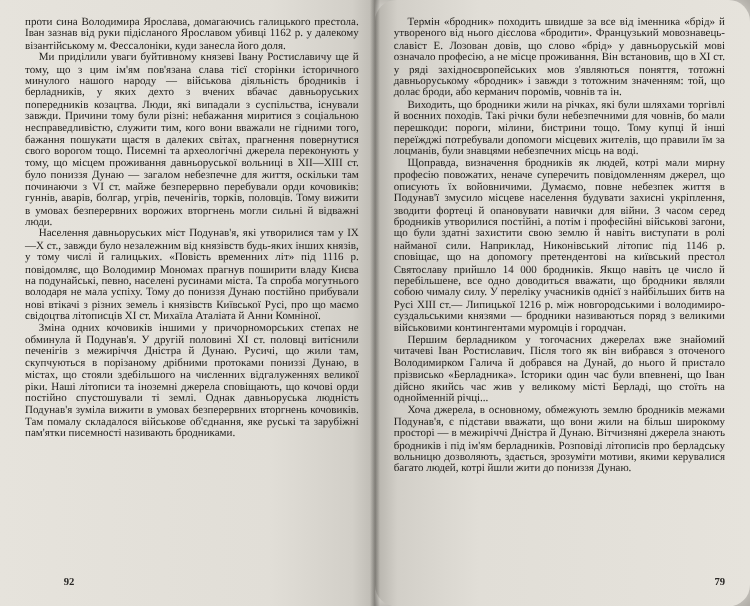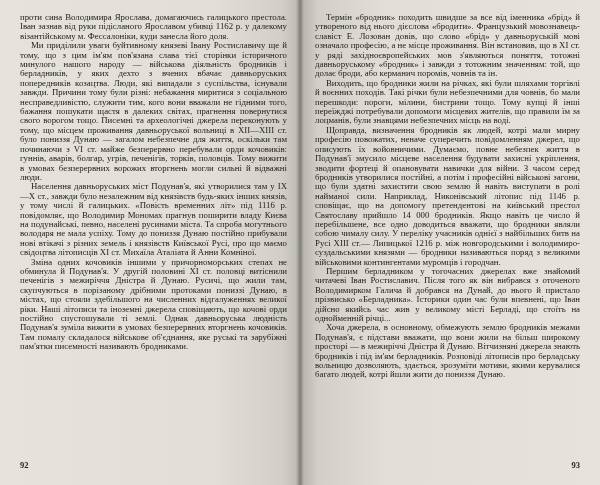--- a/index.html
+++ b/index.html
@@ -19,38 +19,39 @@
     width:300px; height:485px;
     position:relative;
     padding:13px 13px 26px 20px;
   }
   .page-left {
     background:linear-gradient(to right,#e6e3dc 0%,#e1ded7 72%,#d2cfc8 94%,#bcb9b2 100%);
   }
   .page-right {
     background:linear-gradient(to left,#e6e3dc 0%,#e1ded7 72%,#d2cfc8 94%,#b4b1aa 100%);
     padding:13px 20px 26px 15px;
+    border-radius:17px;
   }
   .gutter {
     position:absolute; left:296px; top:0;
     width:8px; height:100%;
     background:linear-gradient(to right, rgba(60,58,54,0), rgba(60,58,54,0.45) 50%, rgba(60,58,54,0));
     pointer-events:none;
   }
   .text-block {
     font-size:8.8px;
     line-height:9.4px;
     color:#23211e;
     text-align:justify;
   }
   .para { text-indent:11px; }
   .para.no-indent { text-indent:0; }
   .page-number {
     position:absolute; bottom:15px;
-    font-size:8.5px; font-weight:bold; color:#2a2826;
+    font-size:8.5px; font-weight:bold; color:#2a2826;margin-left:31px;
   }
   .page-left .page-number { left:20px; }
   .page-right .page-number { right:20px; }
 </style>
 </head>
 <body>
 
 <div class="spread">
 
   <div class="page page-left">
@@ -64,18 +65,18 @@
   </div>
 
   <div class="page page-right">
     <div class="text-block">
         <p class="para">Термін «бродник» походить швидше за все від іменника «брід» й утвореного від нього дієслова «бродити». Французький мовознавець-славіст Е. Лозован довів, що слово «брід» у давньоруській мові означало професію, а не місце проживання. Він встановив, що в XI ст. у ряді західноєвропейських мов з'являються поняття, тотожні давньоруському «бродник» і завжди з тотожним значенням: той, що долає броди, або керманич поромів, човнів та ін.</p>
         <p class="para">Виходить, що бродники жили на річках, які були шляхами торгівлі й воєнних походів. Такі річки були небезпечними для човнів, бо мали перешкоди: пороги, мілини, бистрини тощо. Тому купці й інші переїжджі потребували допомоги місцевих жителів, що правили їм за лоцманів, були знавцями небезпечних місць на воді.</p>
         <p class="para">Щоправда, визначення бродників як людей, котрі мали мирну професію повожатих, неначе суперечить повідомленням джерел, що описують їх войовничими. Думаємо, повне небезпек життя в Подунав'ї змусило місцеве населення будувати захисні укріплення, зводити фортеці й опановувати навички для війни. З часом серед бродників утворилися постійні, а потім і професійні військові загони, що були здатні захистити свою землю й навіть виступати в ролі найманої сили. Наприклад, Никонівський літопис під 1146 р. сповіщає, що на допомогу претендентові на київський престол Святославу прийшло 14 000 бродників. Якщо навіть це число й перебільшене, все одно доводиться вважати, що бродники являли собою чималу силу. У переліку учасників однієї з найбільших битв на Русі XIII ст.— Липицької 1216 р. між новгородськими і володимиро-суздальськими князями — бродники називаються поряд з великими військовими контингентами муромців і городчан.</p>
         <p class="para">Першим берладником у тогочасних джерелах вже знайомий читачеві Іван Ростиславич. Після того як він вибрався з оточеного Володимирком Галича й добрався на Дунай, до нього й пристало прізвисько «Берладника». Історики один час були впевнені, що Іван дійсно якийсь час жив у великому місті Берладі, що стоїть на однойменній річці...</p>
         <p class="para">Хоча джерела, в основному, обмежують землю бродників межами Подунав'я, є підстави вважати, що вони жили на більш широкому просторі — в межиріччі Дністра й Дунаю. Вітчизняні джерела знають бродників і під ім'ям берладників. Розповіді літописів про берладську вольницю дозволяють, здається, зрозуміти мотиви, якими керувалися багато людей, котрі йшли жити до пониззя Дунаю.</p>
       </div>
-    <div class="page-number">93</div>
+    <div class="page-number">79</div>
   </div>
 
   <div class="gutter"></div>
 
 </div>
 
 </body></html>

